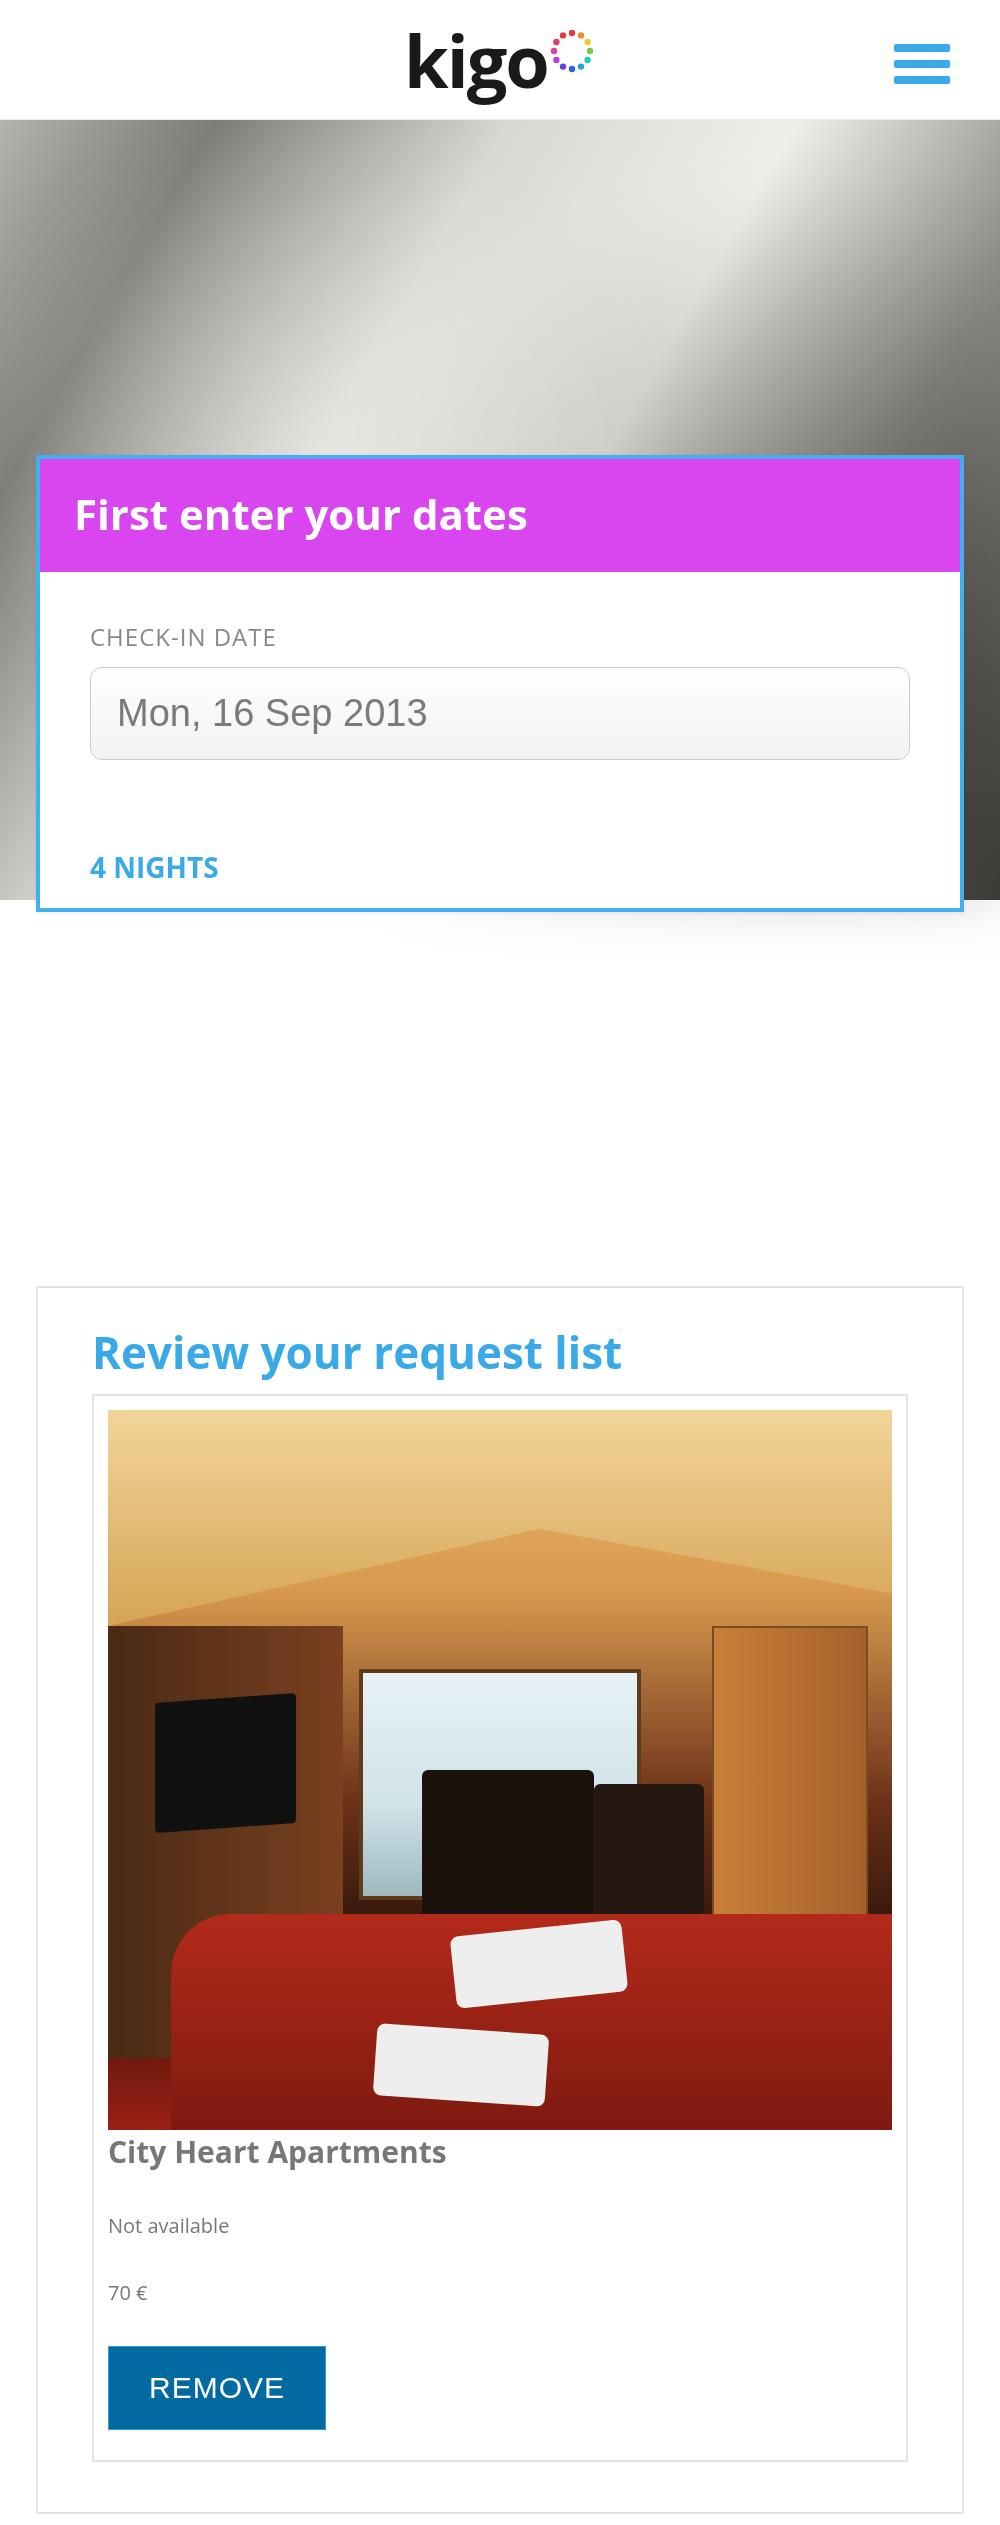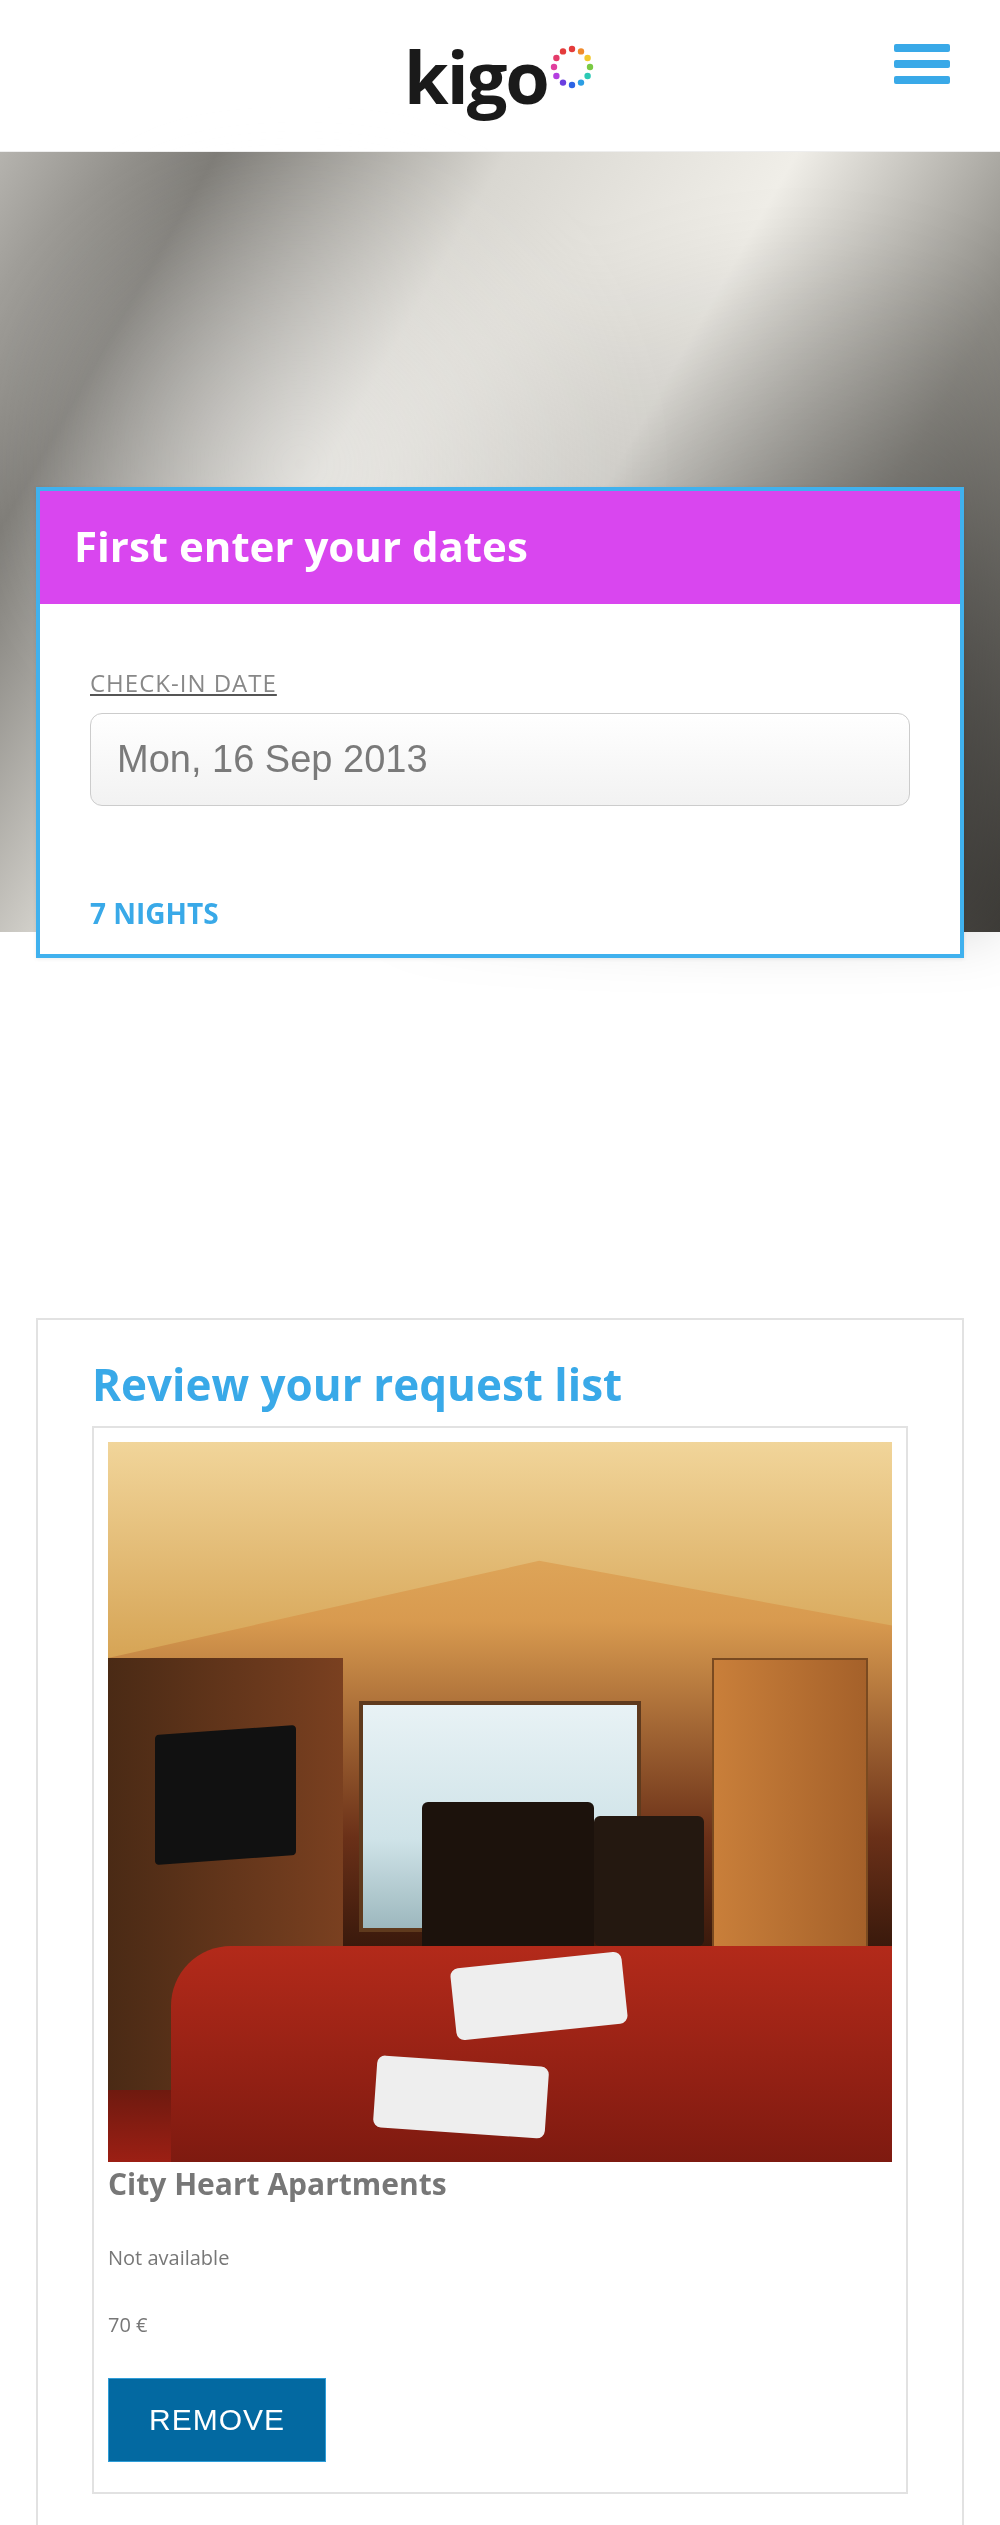--- a/index.html
+++ b/index.html
@@ -3,21 +3,21 @@
 <meta charset="utf-8">
 <style>
   * { box-sizing: border-box; margin: 0; padding: 0; }
   body {
     font-family: -apple-system, BlinkMacSystemFont, "Segoe UI", "Open Sans", Helvetica, Arial, sans-serif;
     background: #ffffff;
     color: #555;
     width: 1000px;
   }
   .header {
-    height: 152px;
+    height: 120px;
     display: flex;
     align-items: center;
     justify-content: center;
     position: relative;
     background: #fff;
     border-bottom: 1px solid #eee;
   }
   .logo {
     display: flex;
     align-items: center;
@@ -76,22 +76,21 @@
     left: 0; right: 0;
   }
   .card-title-bar {
     background: #d946ef;
     color: #fff;
     padding: 26px 34px 30px;
     font-size: 42px;
     font-weight: 700;
   }
   .card-body {
-    padding: 62px 50px 24px;
-    text-decoration: underline;
+    padding: 48px 50px 24px;
   }
   .field { margin-bottom: 36px; }
   .field-label {
     font-size: 24px;
     color: #888;
     letter-spacing: 1px;
     margin-bottom: 14px;
   }
   .date-input {
     width: 100%;
@@ -217,21 +216,21 @@
 
 <div class="hero-bg">
   <div class="card dates-card">
     <div class="card-title-bar">First enter your dates</div>
     <div class="card-body">
       <div class="field">
         <div class="field-label">CHECK-IN DATE</div>
         <input class="date-input" type="text" readonly="" value="Mon, 16 Sep 2013" style="">
       </div>
     </div>
-    <div class="nights">7 NIGHTS</div>
+    <div class="nights">4 NIGHTS</div>
   </div>
 </div>
 
 <div class="spacer-after-hero"></div>
 
 <div class="review-card">
   <div class="review-title">Review your request list</div>
 
   <div class="listing">
     <div class="listing-photo">

